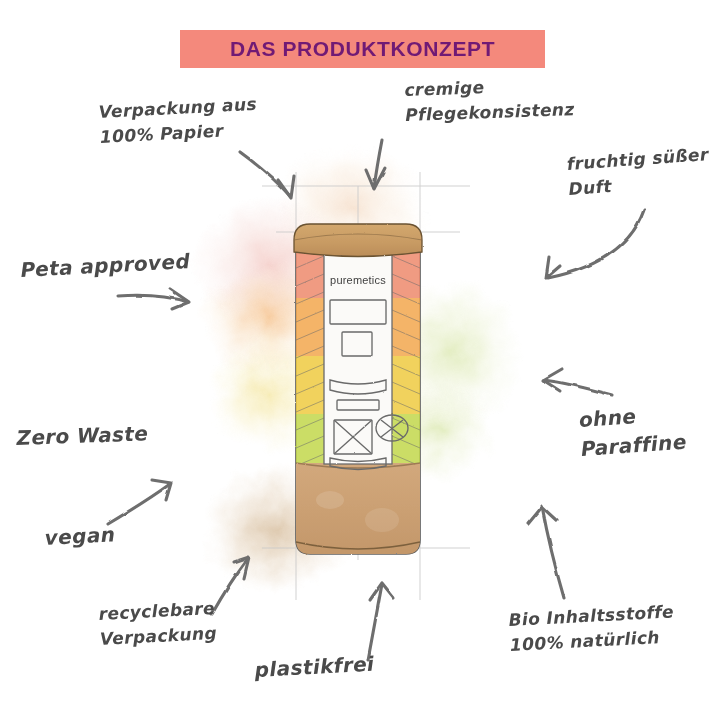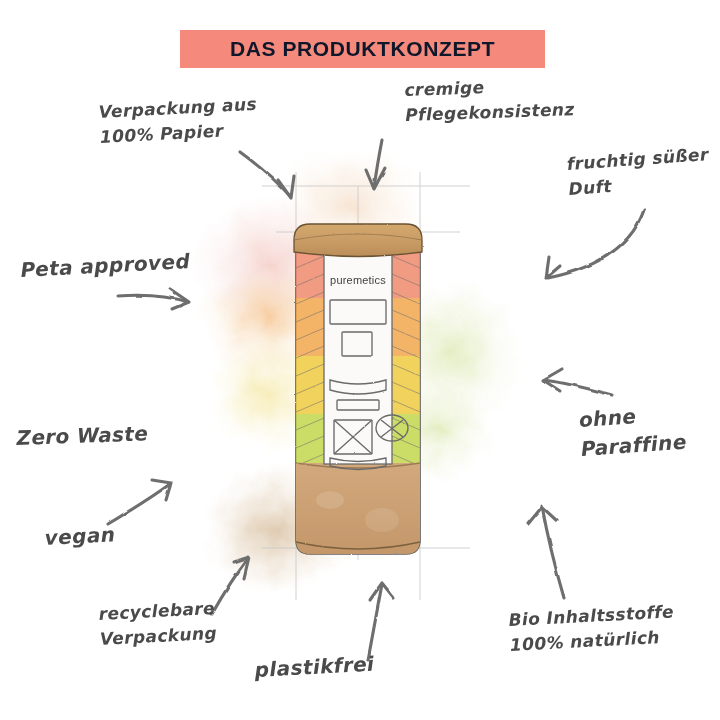--- a/index.html
+++ b/index.html
@@ -13,21 +13,21 @@
   #stage{position:relative;width:720px;height:720px;}
 
   
   .banner{
     position:absolute;
     left:180px;top:30px;width:365px;height:38px;
     background:#f4897c;
     display:flex;align-items:center;justify-content:center;
   }
   .banner-text{
-    color:#0f172a;
+    color:#701a75;
     font-family:"Liberation Sans", sans-serif;
     font-weight:bold;
     font-size:21px;
     letter-spacing:0.6px;
     white-space:nowrap;
   }
 
   
   .callout{
     position:absolute;

